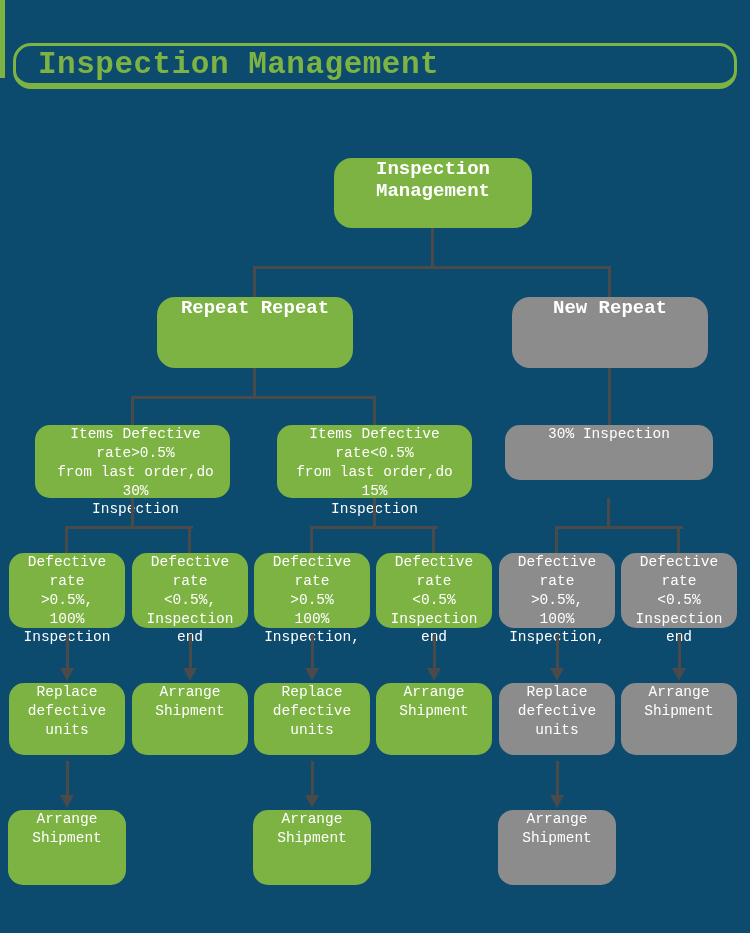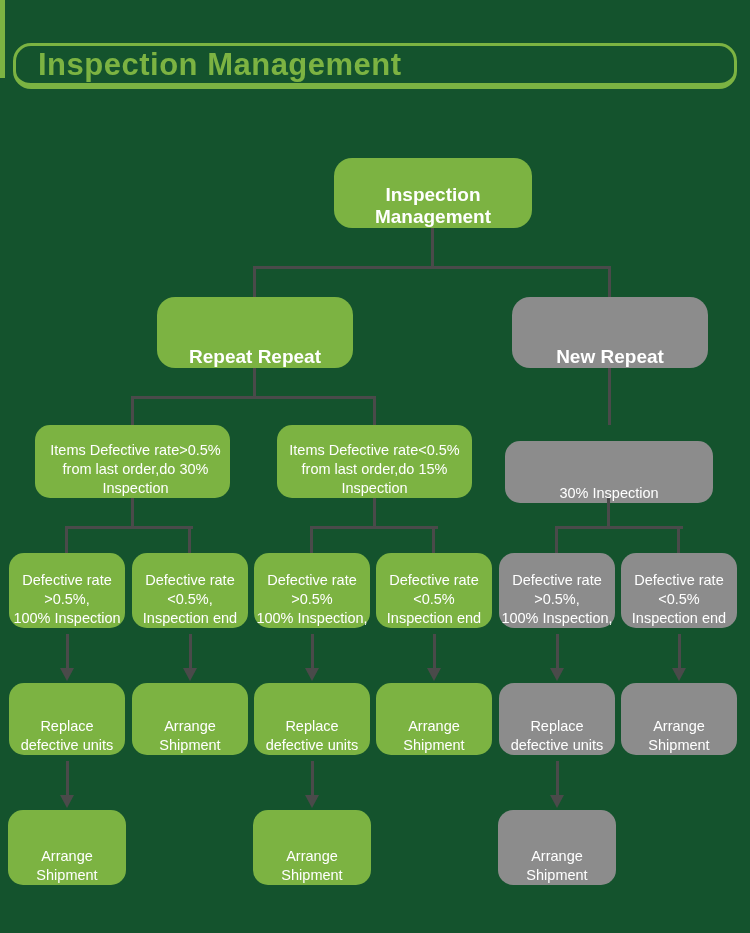--- a/index.html
+++ b/index.html
@@ -1,35 +1,35 @@
 <!DOCTYPE html>
 <html><head>
 <meta charset="utf-8">
 <style>
   html,body { margin:0; padding:0; background:#ffffff; }
   .canvas {
-    position:relative; width:750px; height:933px; background:#14532d;
-    font-family:Liberation Sans, sans-serif; overflow:hidden;
+    position:relative; width:750px; height:933px; background:#0c4a6e;
+    font-family:Liberation Mono, monospace; overflow:hidden;
   }
 
   
   .accent-bar { position:absolute; left:0; top:0; width:5px; height:78px; background:#7CB342; }
   .header-frame {
     position:absolute; left:13px; top:43px; width:724px; height:46px;
     box-sizing:border-box; border:3px solid #7CB342; border-bottom-width:6px;
     border-radius:18px; display:flex; align-items:center;
   }
   .page-title {
     margin:0; padding-left:22px; color:#7CB342; font-size:31px; font-weight:bold;
     letter-spacing:0.5px; white-space:nowrap;
   }
 
   
   .node {
-    position:absolute; box-sizing:border-box; display:flex; align-items:flex-end;
+    position:absolute; box-sizing:border-box; display:flex; align-items:flex-start;
     justify-content:center; text-align:center; color:#ffffff; border-radius:15px;
     padding:0 2px;
   }
   .node span { display:block; white-space:pre-line; }
   .green { background:#7CB342; }
   .gray  { background:#8C8C8C; }
   .lvl-top { font-size:19px; font-weight:bold; border-radius:18px; }
   .lvl-sm  { font-size:14.5px; line-height:1.3; }
 
   
@@ -82,21 +82,21 @@
     <div class="node green lvl-sm" style="left:35px;top:425px;width:195px;height:73px;padding-left:8px;">
       <span>Items Defective rate&gt;0.5%
 from last order,do 30%
 Inspection</span>
     </div>
     <div class="node green lvl-sm" style="left:277px;top:425px;width:195px;height:73px;">
       <span>Items Defective rate&lt;0.5%
 from last order,do 15%
 Inspection</span>
     </div>
-    <div class="node gray lvl-sm" style="left:505px;top:425px;width:208px;height:62px;margin-top:16px;">
+    <div class="node gray lvl-sm" style="left:505px;top:425px;width:208px;height:55px;">
       <span>30% Inspection</span>
     </div>
 
     <div class="vline" style="left:131px;top:498px;height:31px;"></div>
     <div class="hline" style="left:65px;top:526px;width:128px;"></div>
     <div class="vline" style="left:65px;top:526px;height:27px;"></div>
     <div class="vline" style="left:188px;top:526px;height:27px;"></div>
 
     <div class="vline" style="left:373px;top:498px;height:31px;"></div>
     <div class="hline" style="left:310px;top:526px;width:128px;"></div>

